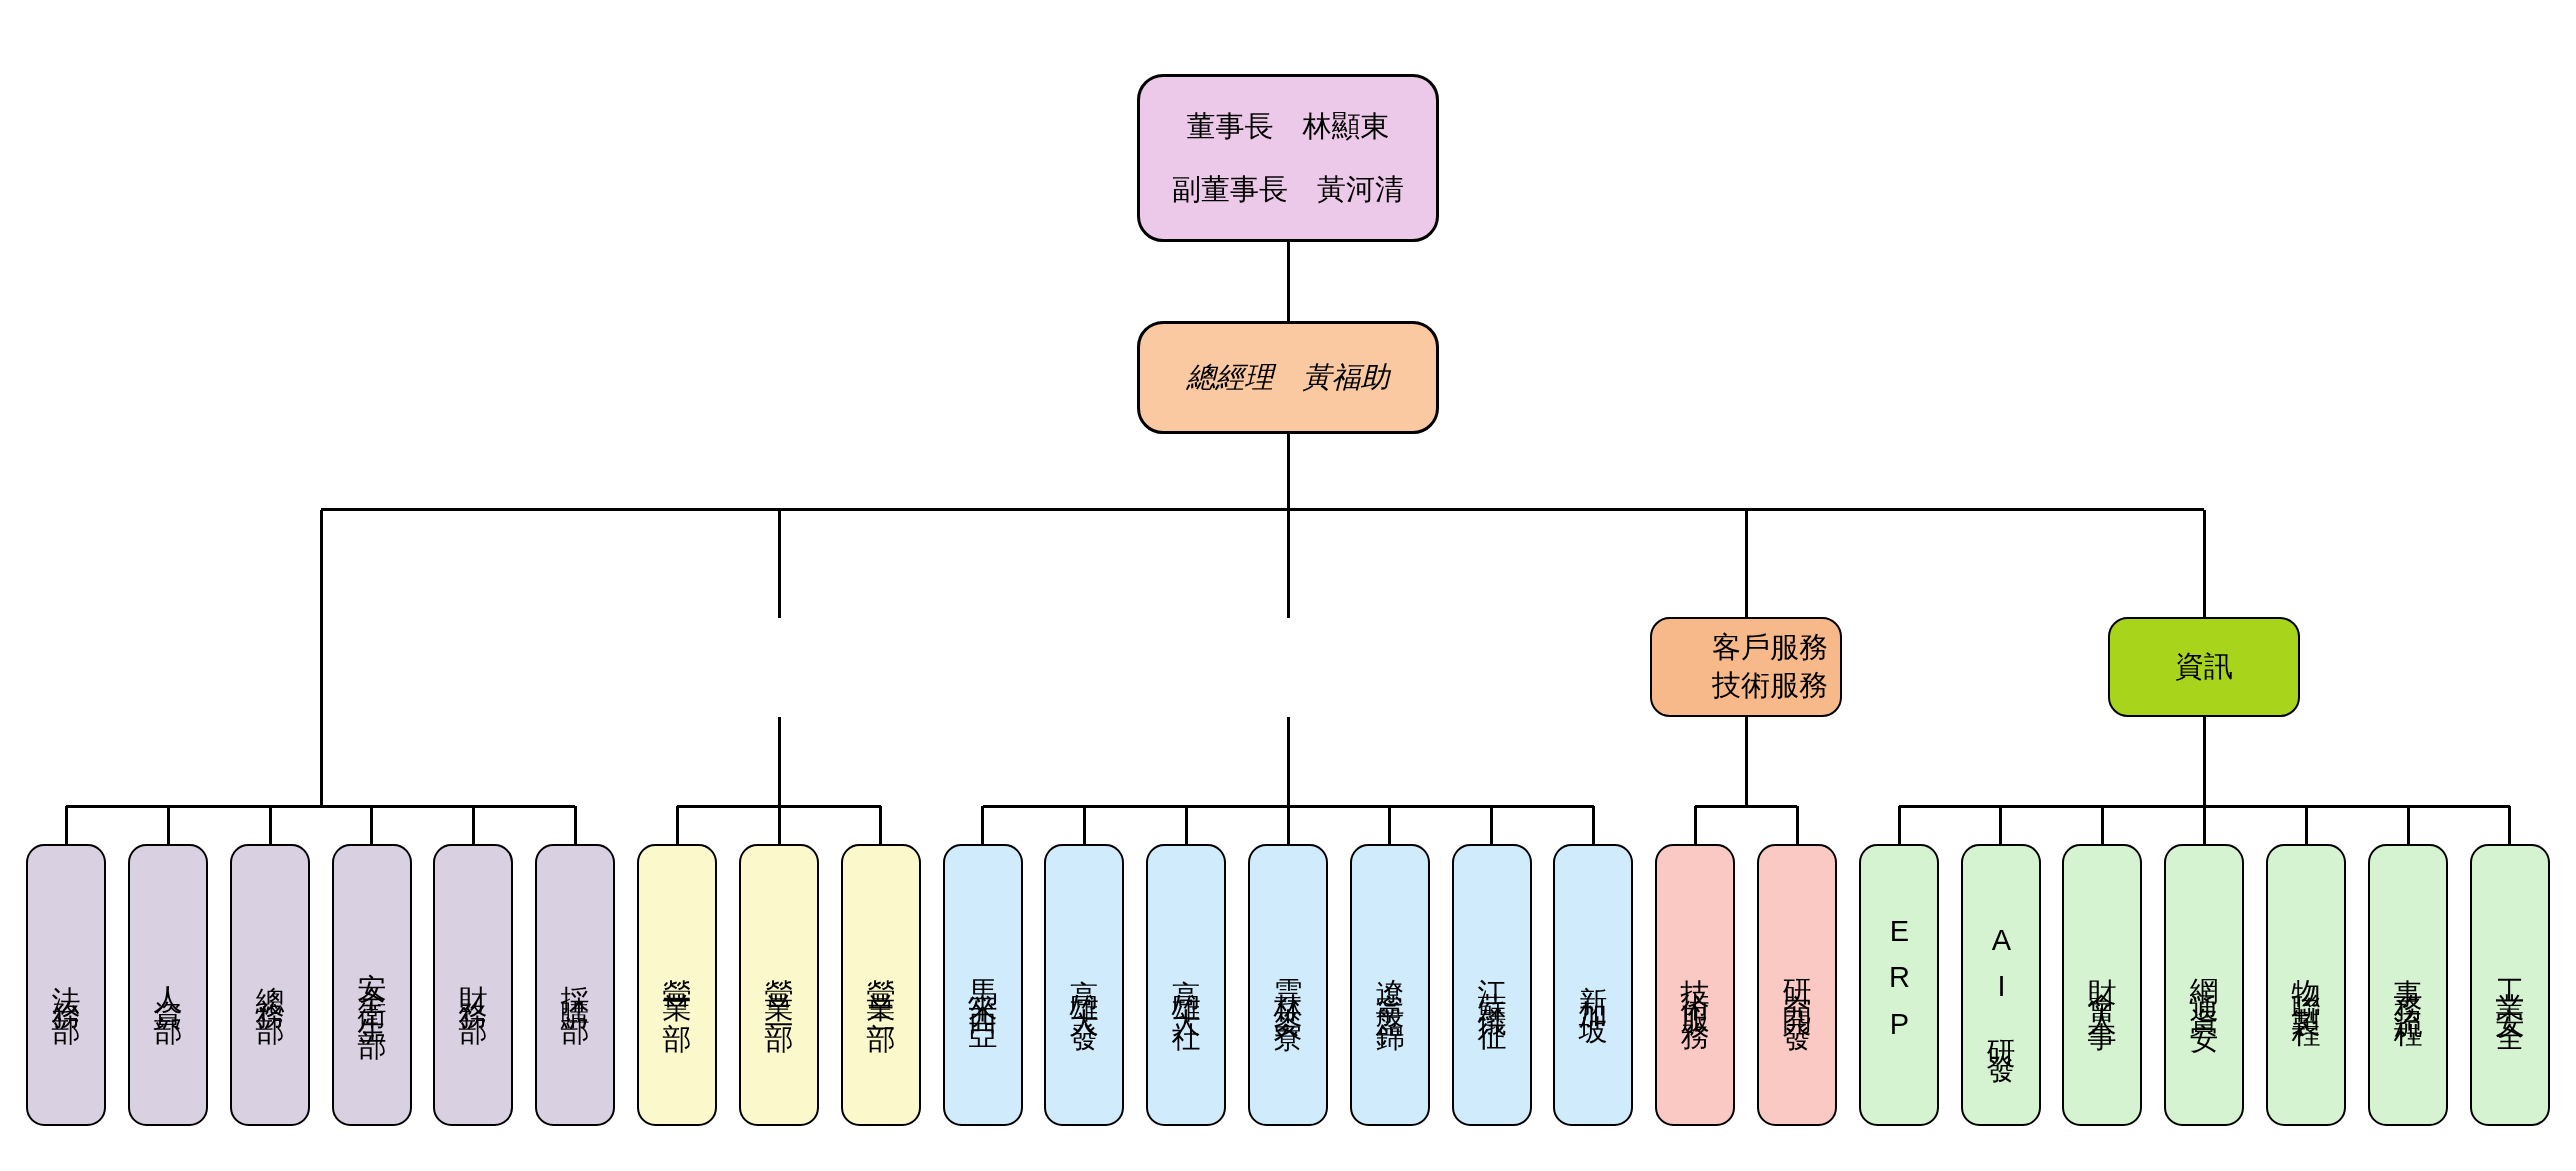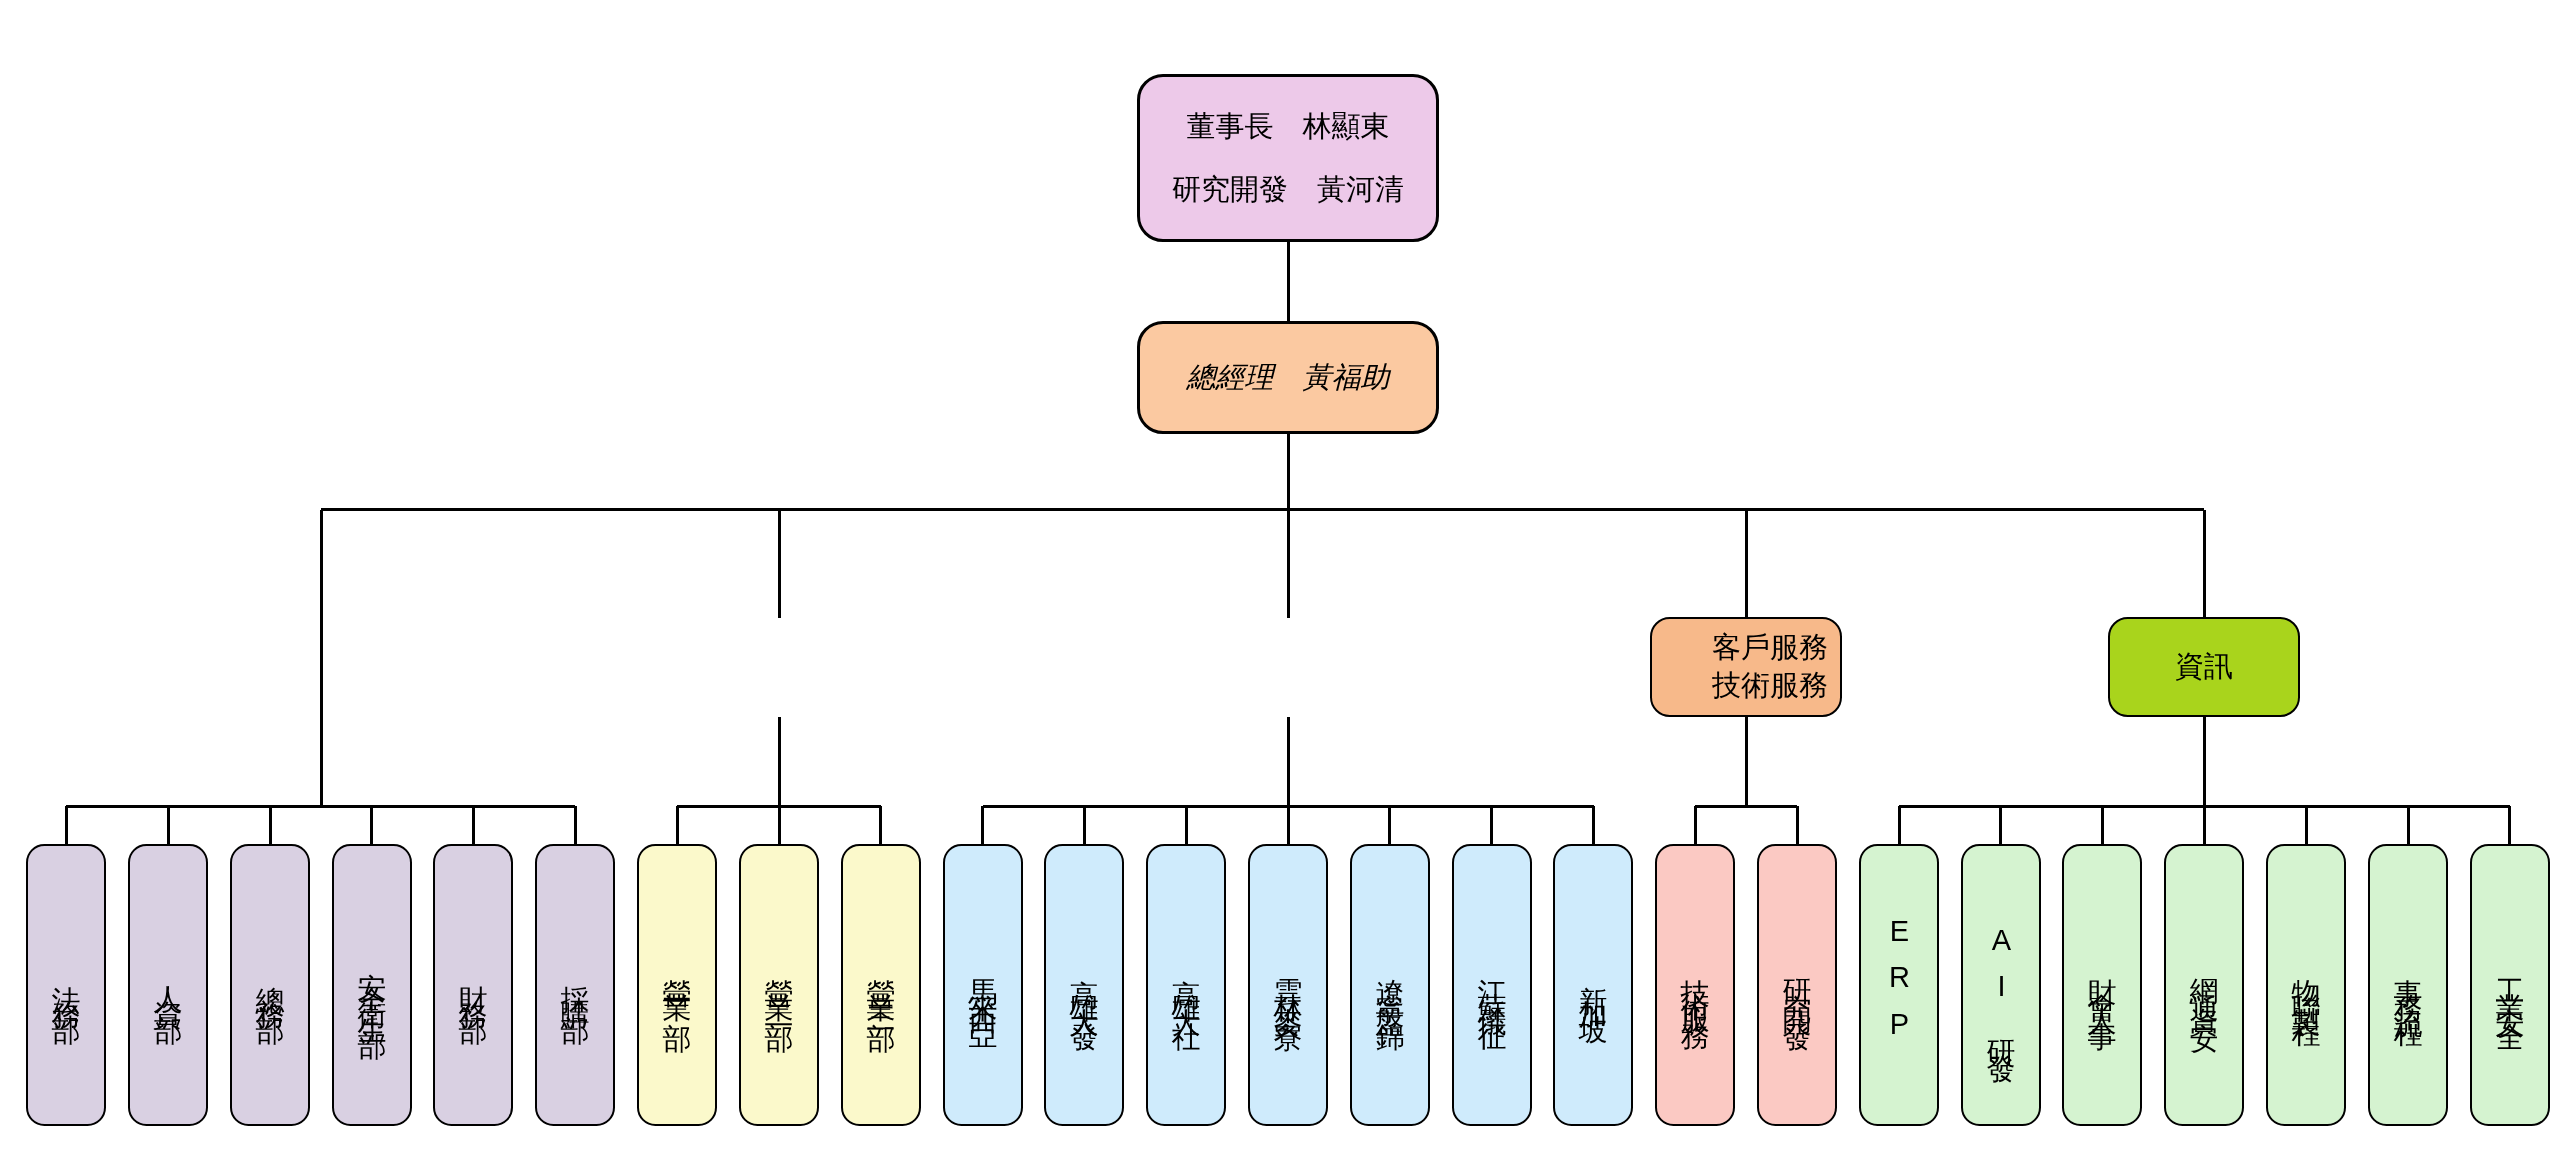--- a/index.html
+++ b/index.html
@@ -61,21 +61,21 @@
     position: absolute;
     background: #000000;
   }
 </style>
 </head>
 <body>
 
 <div id="stage">
   <div class="node top-node chairman-box" style="background: rgb(237, 201, 233);">
     <div>董事長　林顯東</div>
-    <div>研究開發　黃河清</div>
+    <div>副董事長　黃河清</div>
   </div>
   <div class="node top-node gm-box" style="background: rgb(251, 201, 161); font-style: italic;">
     <div>總經理　黃福助</div>
   </div>
 <div class="line" style="left: 66px; top: 805px; width: 509px; height: 2.6px; background: rgb(0, 0, 0);"></div>
     <div class="line" style="left: 65px; top: 806px; width: 2.6px; height: 38px; background: rgb(0, 0, 0);"></div>
     <div class="node leaf-node" style="left: 26px; top: 844px; background: rgb(217, 208, 226);">法務部</div>
     <div class="line" style="left: 167px; top: 806px; width: 2.6px; height: 38px; background: rgb(0, 0, 0);"></div>
     <div class="node leaf-node" style="left: 128px; top: 844px; background: rgb(217, 208, 226);">人資部</div>
     <div class="line" style="left: 269px; top: 806px; width: 2.6px; height: 38px; background: rgb(0, 0, 0);"></div>

